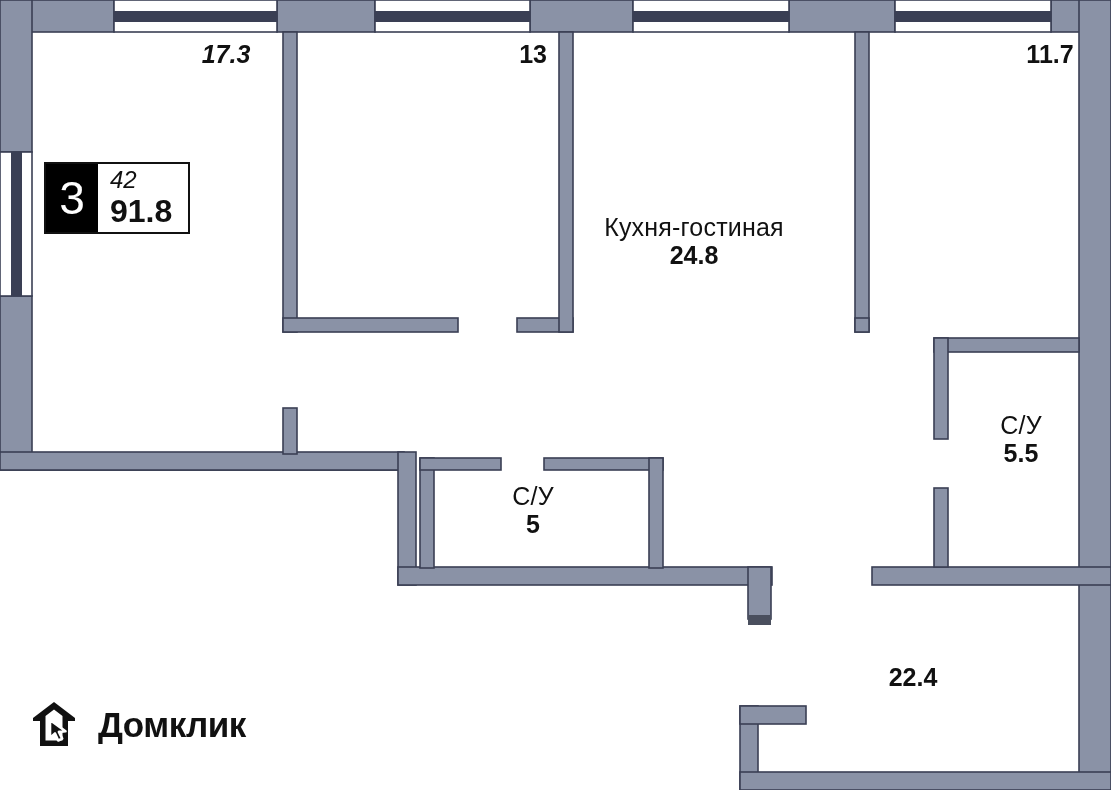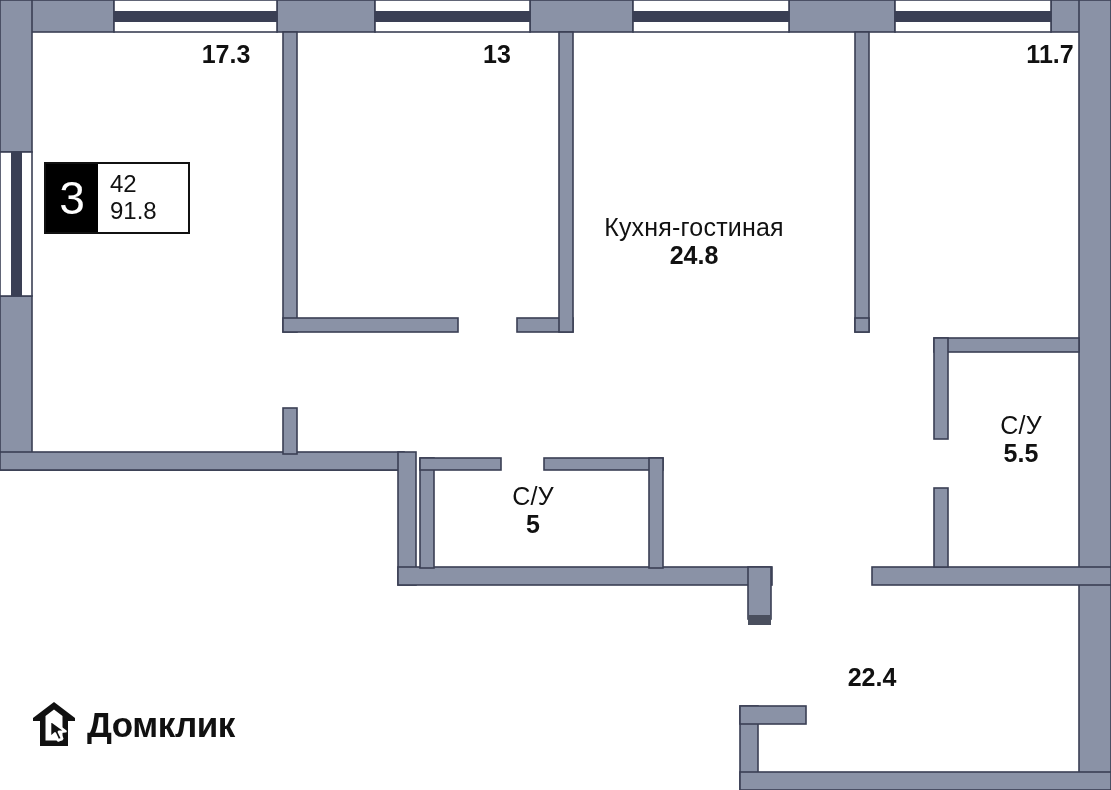--- a/index.html
+++ b/index.html
@@ -81,34 +81,35 @@
     display: flex;
     flex-direction: column;
     justify-content: center;
     align-items: flex-start;
     min-width: 64px;
   }
   #flat-badge .flat-number {
     font-size: 24px;
     font-weight: 400;
     line-height: 1.12;
+    font-style: italic;
   }
   #flat-badge .flat-area {
-    font-size: 24px;
-    font-weight: normal;
+    font-size: 32px;
+    font-weight: bold;
     line-height: 1.12;
   }
   
   #brand-logo {
     position: absolute;
     left: 30px;
     top: 700px;
     display: flex;
     align-items: center;
-    gap: 9px;
+    gap: 20px;
   }
   #brand-logo .logo-mark {
     width: 48px;
     height: 48px;
     display: block;
   }
   #brand-logo .logo-word {
     font-size: 35px;
     font-weight: bold;
     color: #111111;
@@ -213,25 +214,25 @@
       <rect class="w" x="420" y="458" width="14" height="110"></rect>
 
       <rect class="w" x="420" y="458" width="81" height="12"></rect>
 
       <rect class="w" x="544" y="458" width="119" height="12"></rect>
 
       <rect class="w" x="649" y="458" width="14" height="110"></rect>
     </g>
   </svg>
 
-  <div class="room-label area-only" style="left:176px; top:40px; width:100px;">
+  <div class="room-label area-only" style="left:176px; top:40px; width:100px;font-style:italic;">
     <div class="room-area">17.3</div>
   </div>
 
-  <div class="room-label area-only" style="left:447px; top:40px; width:100px;">
+  <div class="room-label area-only" style="left:447px; top:40px; width:100px;text-align:right;">
     <div class="room-area">13</div>
   </div>
 
   <div class="room-label" style="left:564px; top:213px; width:260px;">
     <div class="room-name">Кухня-гостиная</div>
     <div class="room-area">24.8</div>
   </div>
 
   <div class="room-label area-only" style="left:1000px; top:40px; width:100px;">
     <div class="room-area">11.7</div>
@@ -240,21 +241,21 @@
   <div class="room-label" style="left:971px; top:411px; width:100px;">
     <div class="room-name">С/У</div>
     <div class="room-area">5.5</div>
   </div>
 
   <div class="room-label" style="left:483px; top:482px; width:100px;">
     <div class="room-name">С/У</div>
     <div class="room-area">5</div>
   </div>
 
-  <div class="room-label area-only" style="left:822px; top:663px; width:100px;">
+  <div class="room-label area-only" style="left:863px; top:663px; width:100px;">
     <div class="room-area">22.4</div>
   </div>
 
   <div id="flat-badge">
     <div class="rooms-box">3</div>
     <div class="info-box">
       <div class="flat-number">42</div>
       <div class="flat-area">91.8</div>
     </div>
   </div>

